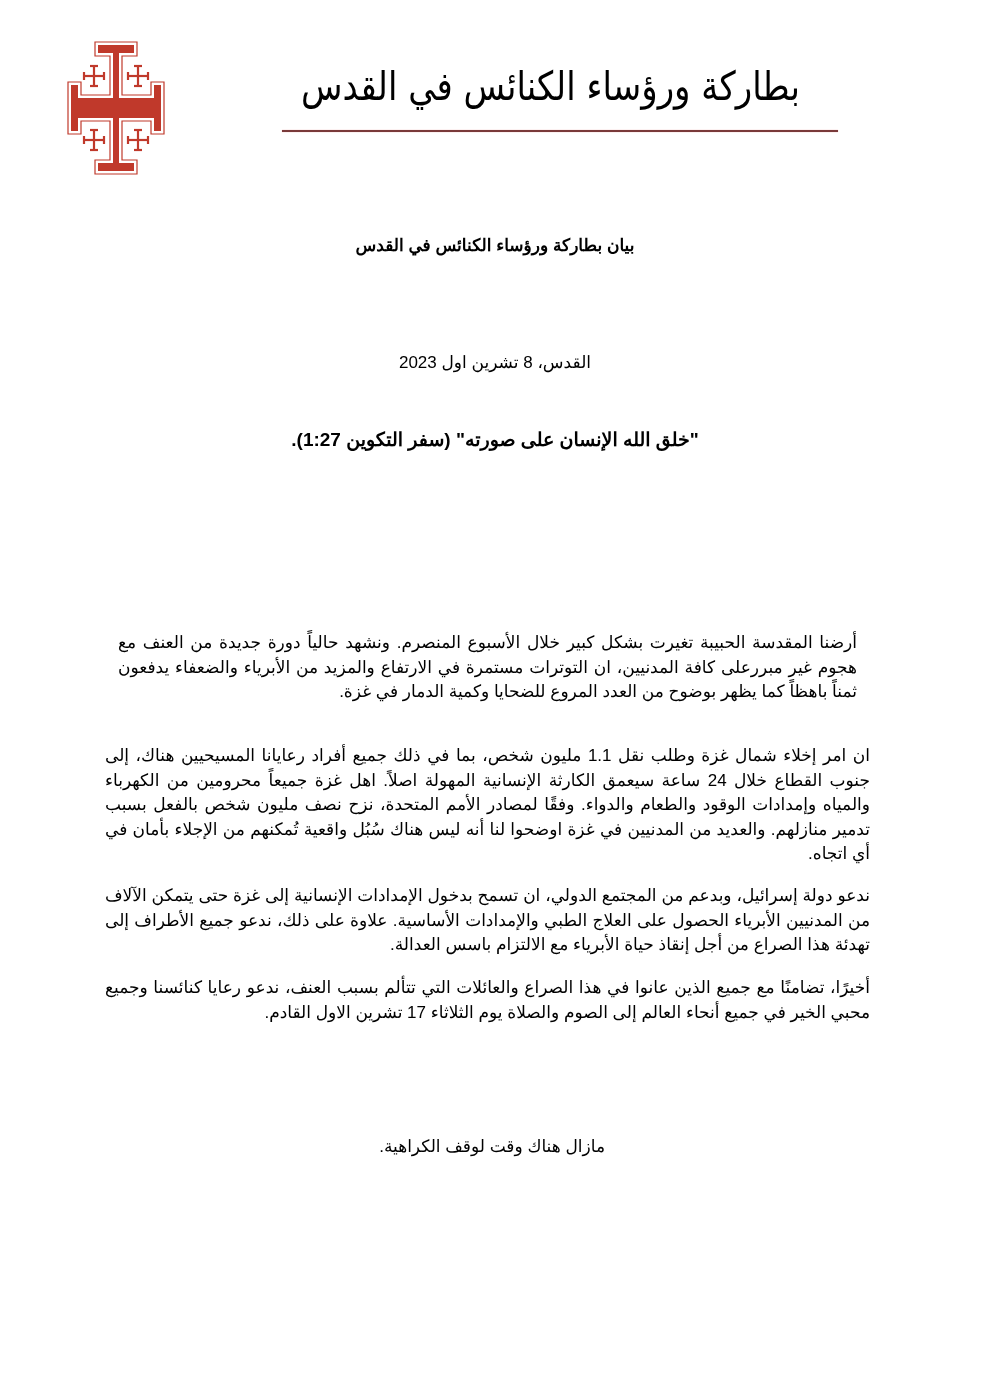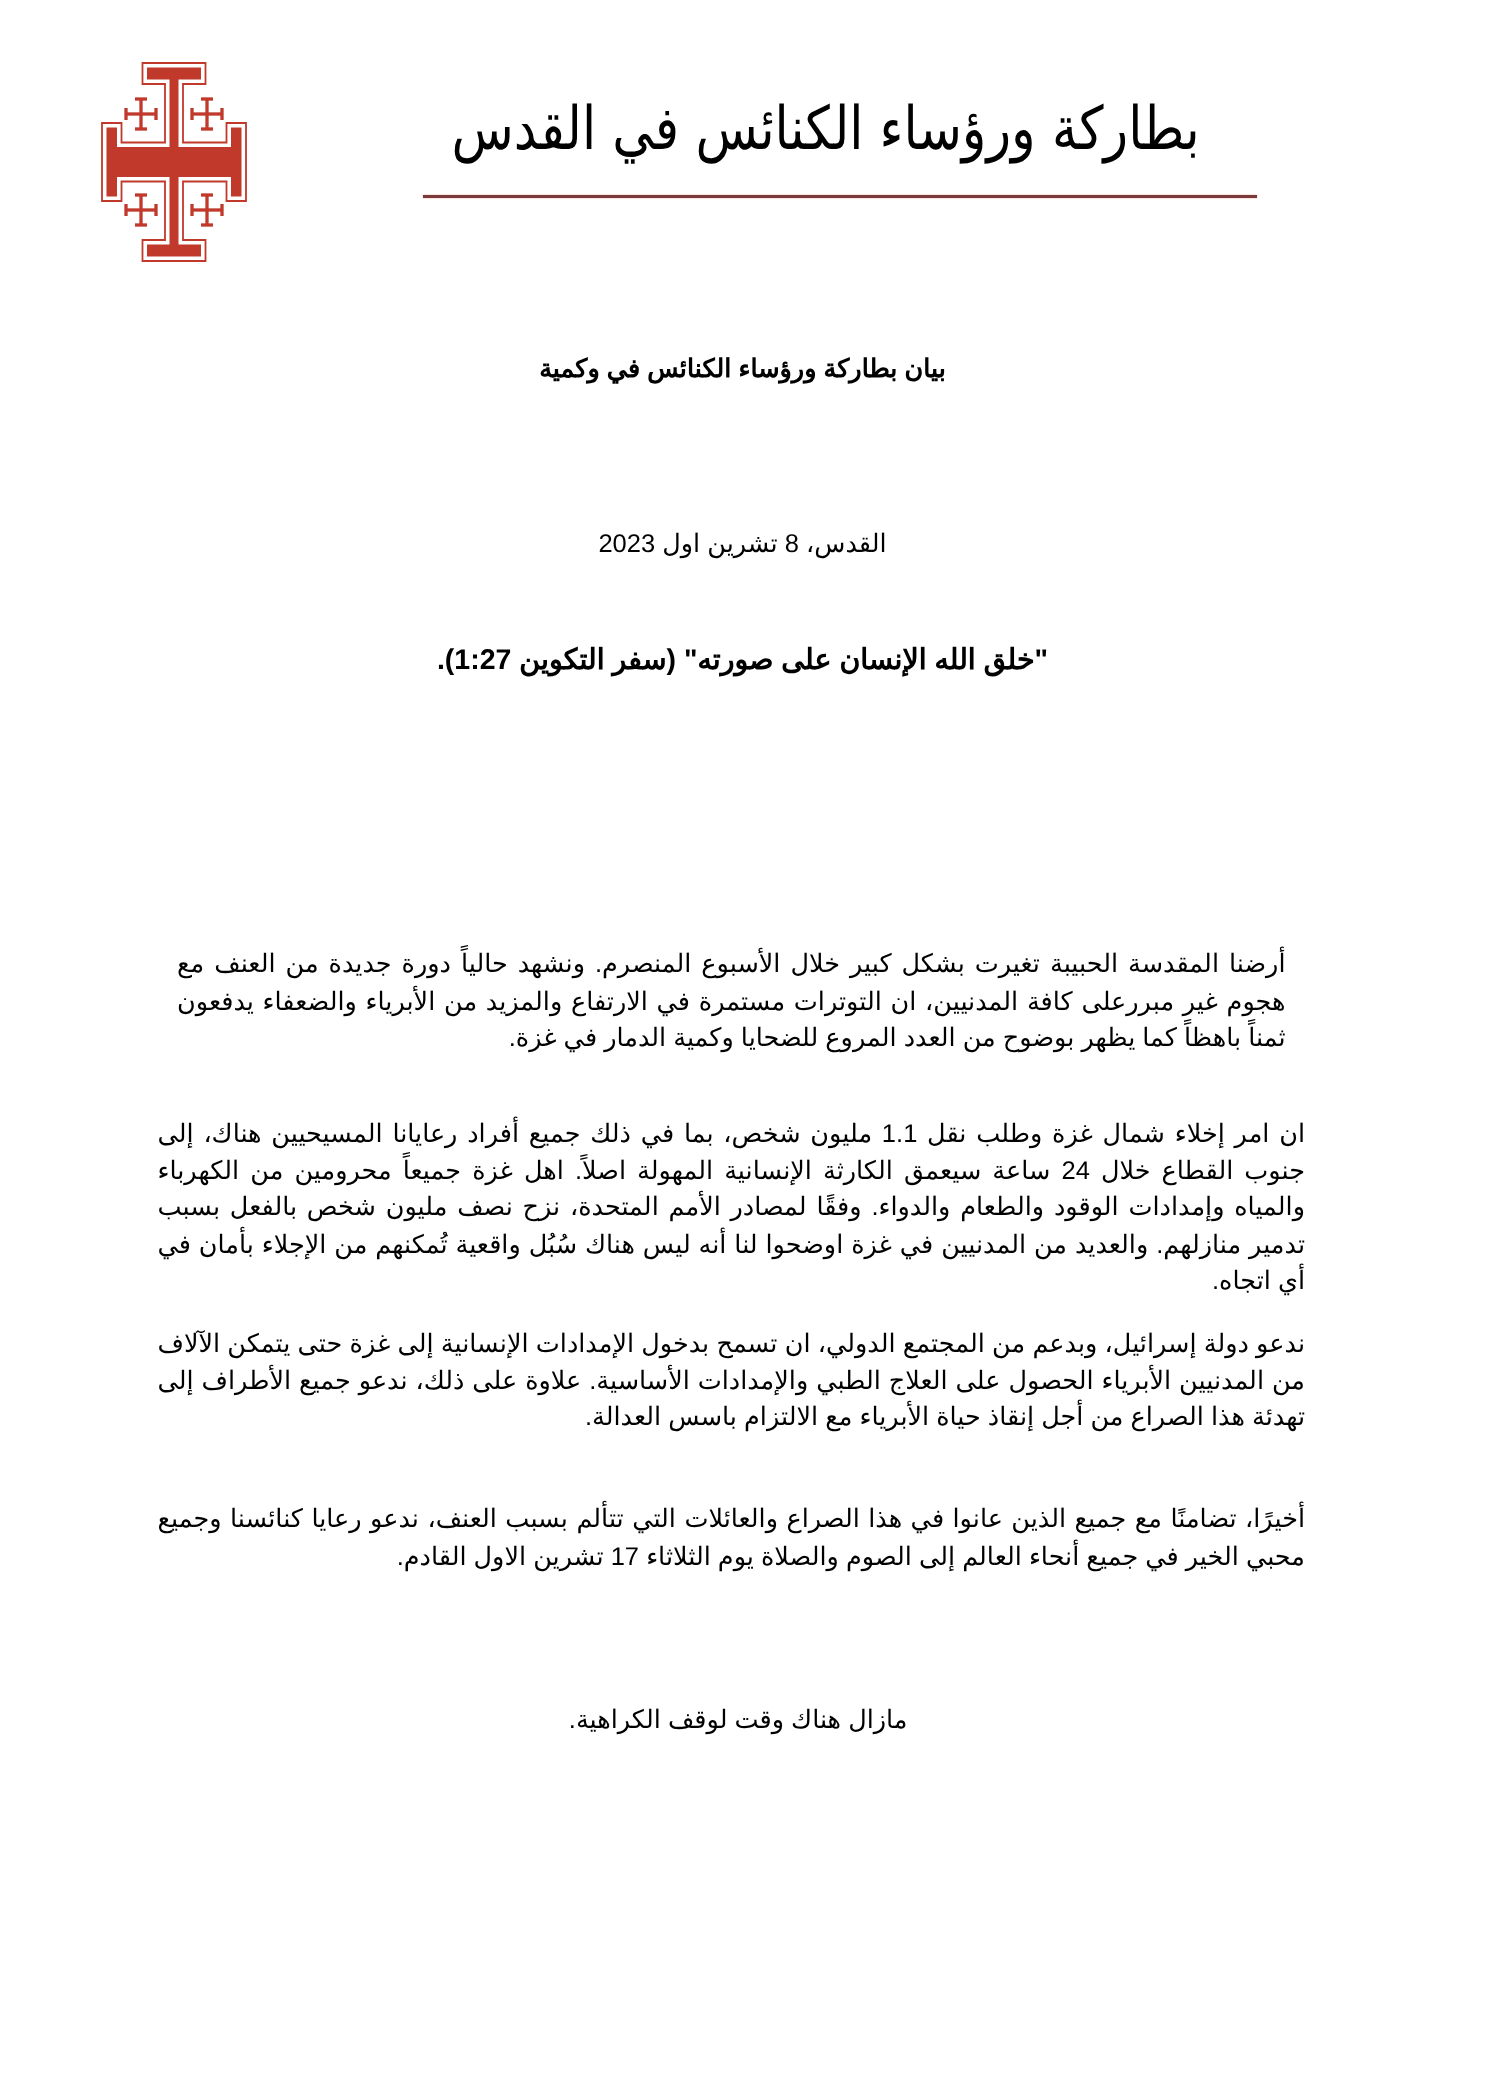--- a/index.html
+++ b/index.html
@@ -13,21 +13,21 @@
   .heading { font-weight: bold; font-size: 17px; line-height: 36px; }
   .h1 { top: 228px; }
   .h2 { top: 266px; left: 0; right: 0; }
   .dateline { top: 352px; font-size: 17px; }
   .quote { top: 428px; font-weight: bold; font-size: 19px; }
   .para { position: absolute; left: 105px; right: 120px; font-size: 17px; line-height: 24.5px; text-align: justify; text-align-last: right; }
   .p1 { top: 514px; right: 122px; left: 128px; }
   .p2 { top: 618px; }
   .p3 { top: 744px; }
   .p4 { top: 884px; }
-  .p5 { top: 1001px; }
+  .p5 { top: 976px; }
   .closing { position: absolute; right: 385px; top: 1136px; font-size: 17px; white-space: nowrap; }
   .signature { position: absolute; right: 120px; top: 1215px; font-size: 17px; white-space: nowrap; }
   .signature .dash { display: inline-block; margin-left: 26px; }
 </style>
 </head>
 <body>
 
 <div class="page">
 
   <svg class="logo" viewBox="0 0 100 136" xmlns="http://www.w3.org/2000/svg">
@@ -70,21 +70,21 @@
           <line x1="68" y1="110" x2="76" y2="110"></line>
         <line x1="62" y1="96" x2="62" y2="104"></line>
           <line x1="82" y1="96" x2="82" y2="104"></line>
       </g>
     </g>
   </svg>
 
   <div class="org-title">بطاركة ورؤساء الكنائس في القدس</div>
   <div class="header-rule"></div>
 
-  <div class="rtl center heading h1">بيان بطاركة ورؤساء الكنائس في وكمية</div>
+  <div class="rtl center heading h1">بيان بطاركة ورؤساء الكنائس في القدس</div>
 
   <div class="rtl center dateline">القدس، 8 تشرين اول 2023</div>
 
   <div class="rtl center quote">"خلق الله الإنسان على صورته" (سفر التكوين 1:27).</div>
 
   <p class="rtl para p2" style="margin:13px">أرضنا المقدسة الحبيبة تغيرت بشكل كبير خلال الأسبوع المنصرم. ونشهد حالياً دورة جديدة من العنف مع هجوم غير مبررعلى كافة المدنيين، ان التوترات مستمرة في الارتفاع والمزيد من الأبرياء والضعفاء يدفعون ثمناً باهظاً كما يظهر بوضوح من العدد المروع للضحايا وكمية الدمار في غزة.</p>
   <p class="rtl para p3" style="margin:0">ان امر إخلاء شمال غزة وطلب نقل 1.1 مليون شخص، بما في ذلك جميع أفراد رعايانا المسيحيين هناك، إلى جنوب القطاع خلال 24 ساعة سيعمق الكارثة الإنسانية المهولة اصلاً. اهل غزة جميعاً محرومين من الكهرباء والمياه وإمدادات الوقود والطعام والدواء. وفقًا لمصادر الأمم المتحدة، نزح نصف مليون شخص بالفعل بسبب تدمير منازلهم. والعديد من المدنيين في غزة اوضحوا لنا أنه ليس هناك سُبُل واقعية تُمكنهم من الإجلاء بأمان في أي اتجاه.</p>
   <p class="rtl para p4" style="margin:0">ندعو دولة إسرائيل، وبدعم من المجتمع الدولي، ان  تسمح بدخول الإمدادات الإنسانية إلى غزة حتى يتمكن الآلاف من المدنيين الأبرياء الحصول على العلاج الطبي والإمدادات الأساسية. علاوة على ذلك، ندعو جميع الأطراف إلى تهدئة هذا الصراع من أجل إنقاذ حياة الأبرياء مع الالتزام باسس العدالة.</p>
   <p class="rtl para p5" style="margin:0">أخيرًا، تضامنًا مع جميع الذين عانوا في هذا الصراع والعائلات التي تتألم بسبب العنف، ندعو رعايا كنائسنا وجميع محبي الخير في جميع أنحاء العالم إلى الصوم والصلاة يوم الثلاثاء 17 تشرين الاول القادم.</p>
 

